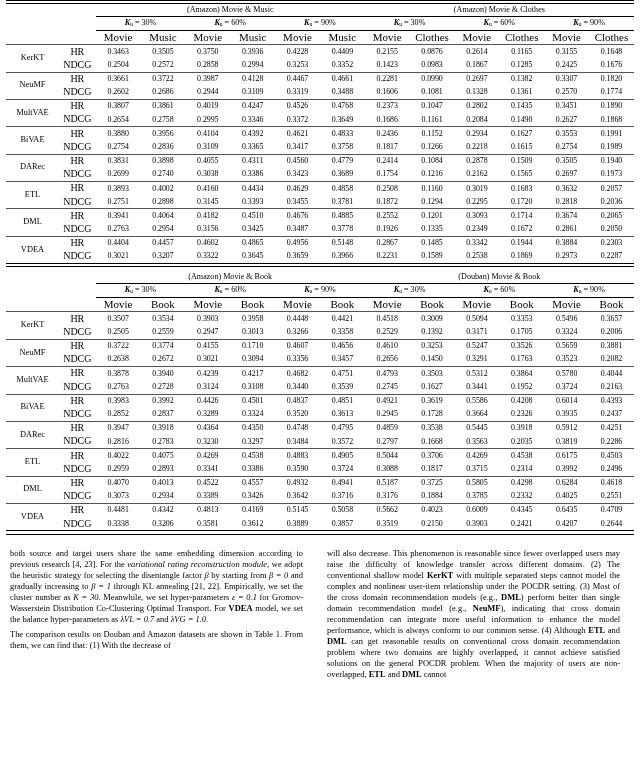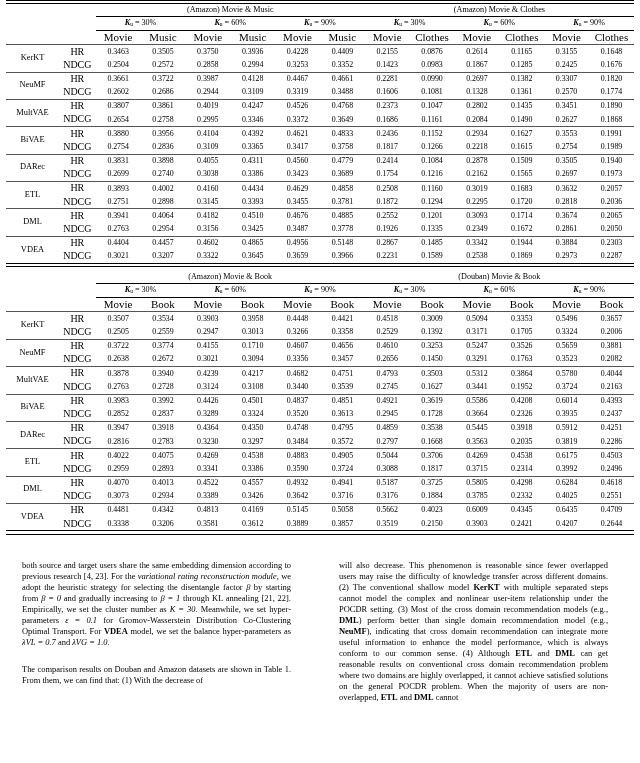--- a/index.html
+++ b/index.html
@@ -68,21 +68,21 @@
   
   .cols {
     display: flex;
     gap: 16px;
     margin-top: 9px;
     font-size: 8.45px;
     line-height: 1.305;
     text-align: justify;
   }
   .col { width: 301px; }
-  .col p { margin: 16px; text-indent: 0; }
+  .col p { margin: 4px; text-indent: 0; }
   .sec-head {
     font-family: "Liberation Sans", sans-serif;
     font-weight: bold;
     font-size: 10.6px;
     margin: 11px 0 3.5px 0;
   }
   .sec-head .secnum { display: inline-block; min-width: 26px; }
   i { font-style: italic; }
   b { font-weight: bold; }
   sub { font-size: 0.68em; vertical-align: -0.25em; }

